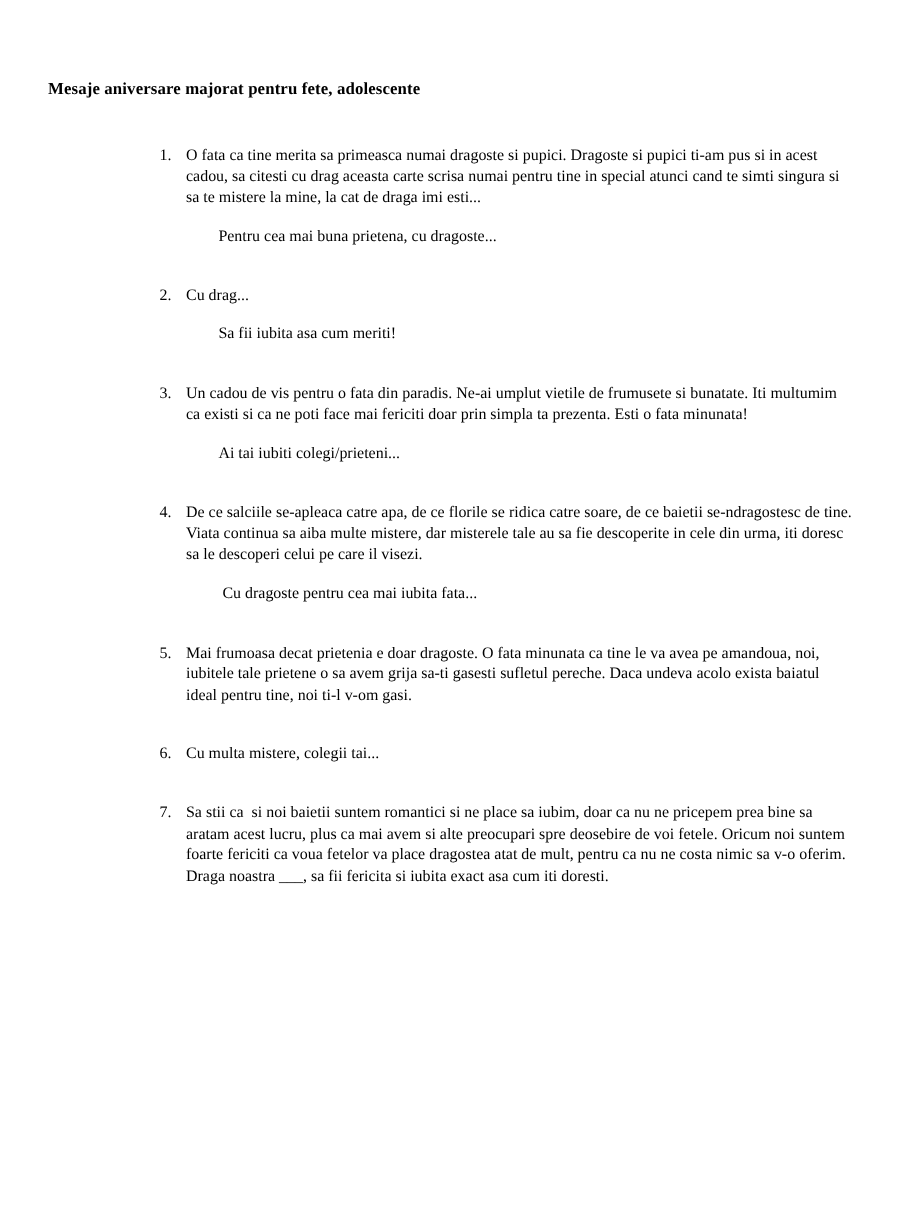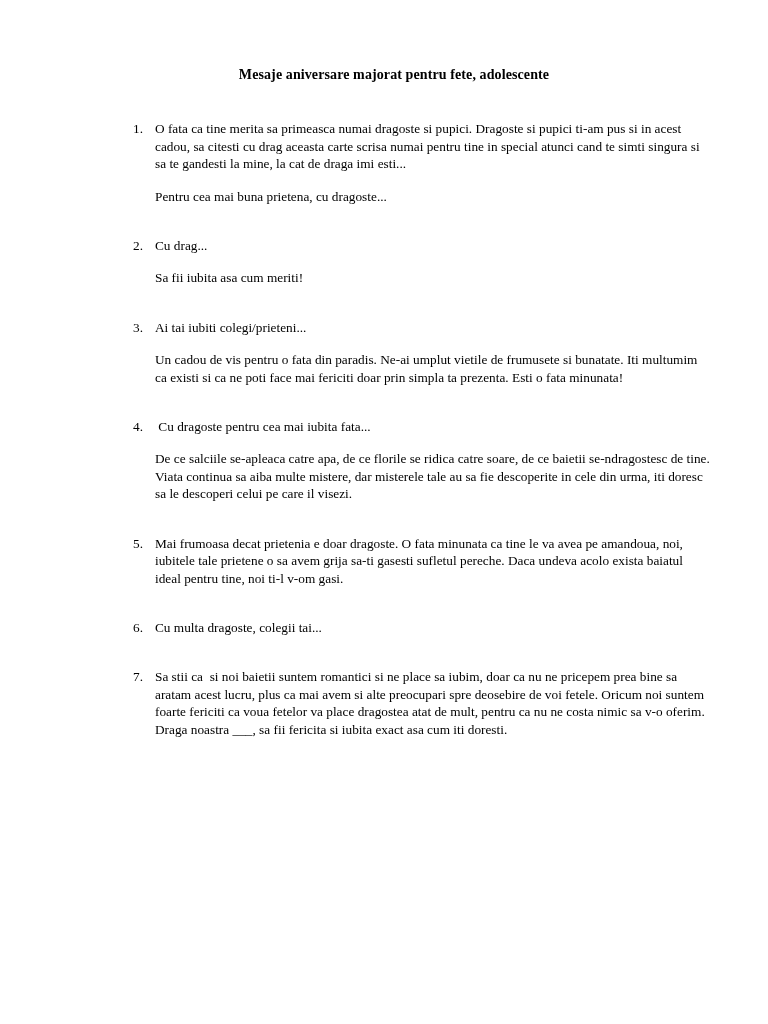--- a/index.html
+++ b/index.html
@@ -19,21 +19,20 @@
   .page {
     box-sizing: border-box;
     width: 768px;
     height: 1024px;
     padding-top: 66px;
     background: #ffffff;
   }
   .doc-title {
     font-size: 14px;
     font-weight: bold;
-    text-align: center;
     margin: 0 20px 37px 40px;
     letter-spacing: 0.1px;
   }
   .message-list {
     padding-left: 133px;
     padding-right: 56px;
   }
   .message-item {
     display: flex;
     align-items: flex-start;
@@ -48,74 +47,75 @@
   .item-content {
     flex: 1;
     min-width: 0;
   }
   .para {
     margin: 0;
     white-space: pre-wrap;
   }
   .para + .para {
     margin-top: 15px;
+    margin-left: 27px;
   }
 </style>
 </head>
 <body>
 
 <div class="page">
 
   <h1 class="doc-title">Mesaje aniversare majorat pentru fete, adolescente</h1>
 
   <div class="message-list">
 
     <div class="message-item">
       <span class="item-number">1.</span>
       <div class="item-content">
-        <p class="para">O fata ca tine merita sa primeasca numai dragoste si pupici. Dragoste si pupici ti-am pus si in acest cadou, sa citesti cu drag aceasta carte scrisa numai pentru tine in special atunci cand te simti singura si sa te gandesti la mine, la cat de draga imi esti...</p>
+        <p class="para">O fata ca tine merita sa primeasca numai dragoste si pupici. Dragoste si pupici ti-am pus si in acest cadou, sa citesti cu drag aceasta carte scrisa numai pentru tine in special atunci cand te simti singura si sa te mistere la mine, la cat de draga imi esti...</p>
         <p class="para">Pentru cea mai buna prietena, cu dragoste...</p>
       </div>
     </div>
 
     <div class="message-item">
       <span class="item-number">2.</span>
       <div class="item-content">
         <p class="para">Cu drag...</p>
         <p class="para">Sa fii iubita asa cum meriti!</p>
       </div>
     </div>
 
     <div class="message-item">
       <span class="item-number">3.</span>
       <div class="item-content">
+        <p class="para">Un cadou de vis pentru o fata din paradis. Ne-ai umplut vietile de frumusete si bunatate. Iti multumim ca existi si ca ne poti face mai fericiti doar prin simpla ta prezenta. Esti o fata minunata!</p>
         <p class="para">Ai tai iubiti colegi/prieteni...</p>
-        <p class="para">Un cadou de vis pentru o fata din paradis. Ne-ai umplut vietile de frumusete si bunatate. Iti multumim ca existi si ca ne poti face mai fericiti doar prin simpla ta prezenta. Esti o fata minunata!</p>
       </div>
     </div>
 
     <div class="message-item">
       <span class="item-number">4.</span>
       <div class="item-content">
+        <p class="para">De ce salciile se-apleaca catre apa, de ce florile se ridica catre soare, de ce baietii se-ndragostesc de tine. Viata continua sa aiba multe mistere, dar misterele tale au sa fie descoperite in cele din urma, iti doresc sa le descoperi celui pe care il visezi.</p>
         <p class="para"> Cu dragoste pentru cea mai iubita fata...</p>
-        <p class="para">De ce salciile se-apleaca catre apa, de ce florile se ridica catre soare, de ce baietii se-ndragostesc de tine. Viata continua sa aiba multe mistere, dar misterele tale au sa fie descoperite in cele din urma, iti doresc sa le descoperi celui pe care il visezi.</p>
       </div>
     </div>
 
     <div class="message-item">
       <span class="item-number">5.</span>
       <div class="item-content">
         <p class="para">Mai frumoasa decat prietenia e doar dragoste. O fata minunata ca tine le va avea pe amandoua, noi, iubitele tale prietene o sa avem grija sa-ti gasesti sufletul pereche. Daca undeva acolo exista baiatul ideal pentru tine, noi ti-l v-om gasi.</p>
       </div>
     </div>
 
     <div class="message-item">
       <span class="item-number">6.</span>
       <div class="item-content">
-        <p class="para">Cu multa dragoste, colegii tai...</p>
+        <p class="para">Cu multa mistere, colegii tai...</p>
       </div>
     </div>
 
     <div class="message-item">
       <span class="item-number">7.</span>
       <div class="item-content">
         <p class="para">Sa stii ca  si noi baietii suntem romantici si ne place sa iubim, doar ca nu ne pricepem prea bine sa aratam acest lucru, plus ca mai avem si alte preocupari spre deosebire de voi fetele. Oricum noi suntem foarte fericiti ca voua fetelor va place dragostea atat de mult, pentru ca nu ne costa nimic sa v-o oferim. Draga noastra ___, sa fii fericita si iubita exact asa cum iti doresti.</p>
       </div>
     </div>
 

